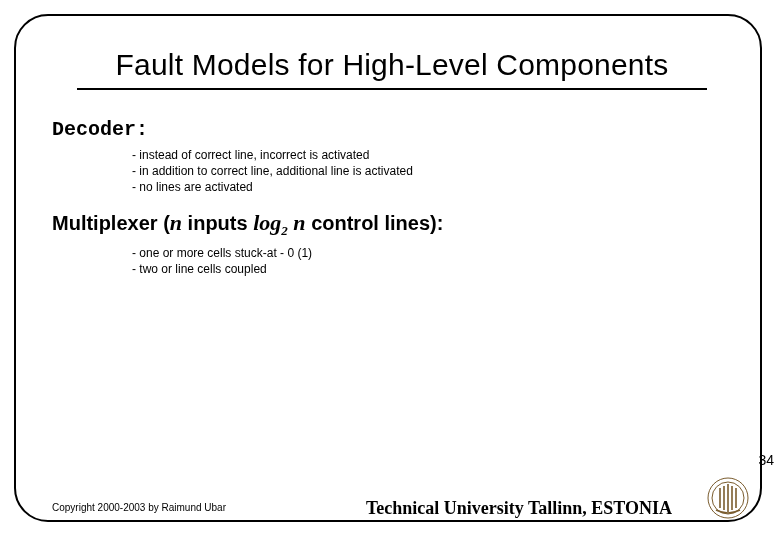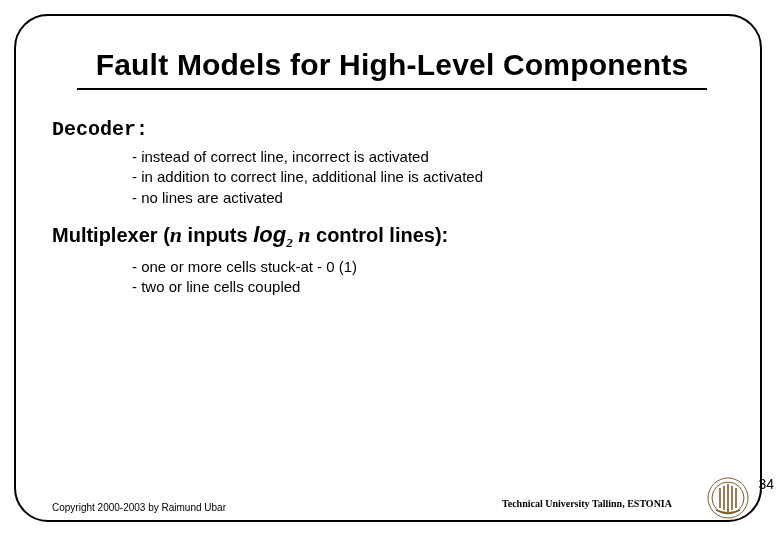--- a/index.html
+++ b/index.html
@@ -23,21 +23,21 @@
     box-sizing: border-box;
   }
   .content {
     position: absolute;
     left: 52px;
     top: 48px;
     width: 680px;
   }
   .title {
     font-size: 30px;
-    font-weight: bold;
+    font-weight: normal;
     text-align: center;
     margin: 0 0 6px 0;
     letter-spacing: 0.2px;
   }
   .title-rule {
     width: 630px;
     height: 0;
     border: none;
     border-top: 2px solid #000;
     margin: 0 auto 28px auto;
@@ -47,47 +47,47 @@
     font-weight: bold;
     margin: 14px 0 6px 0;
     font-family: Liberation Mono, monospace;
   }
   .mux-head {
     font-size: 20px;
     font-weight: bold;
     margin: 14px 0 6px 0;
   }
   .mux-head .it { font-style: italic; font-weight: bold; font-family: "Times New Roman", Times, serif; font-size: 22px; }
-  .mux-head .log { font-style: italic; font-family: Liberation Sans, sans-serif; font-size: 22px; }
+  .mux-head .log { font-style: italic; font-family: Liberation Serif, serif; font-size: 22px; }
   .mux-head .sub { font-size: 13px; vertical-align: sub; font-style: italic; font-family: "Times New Roman", Times, serif; }
   .bullets {
     margin: 2px 0 8px 80px;
-    font-size: 15px;
+    font-size: 12px;
     line-height: 1.35;
   }
   .bullets .b { display: block; }
   .red { color: #cc0000; font-weight: bold; }
   .page-num {
     position: absolute;
     right: 6px;
-    top: 476px;
+    top: 452px;
     font-size: 14px;
   }
   .footer-left {
     position: absolute;
     left: 52px;
     top: 502px;
     font-size: 10px;
     color: #000;
   }
   .footer-right {
     position: absolute;
     right: 108px;
     top: 498px;
-    font-size: 10px;
+    font-size: 18px;
     font-weight: bold;
     font-family: "Times New Roman", Times, serif;
   }
   .logo {
     position: absolute;
     right: 30px;
     top: 476px;
     width: 44px;
     height: 44px;
   }

